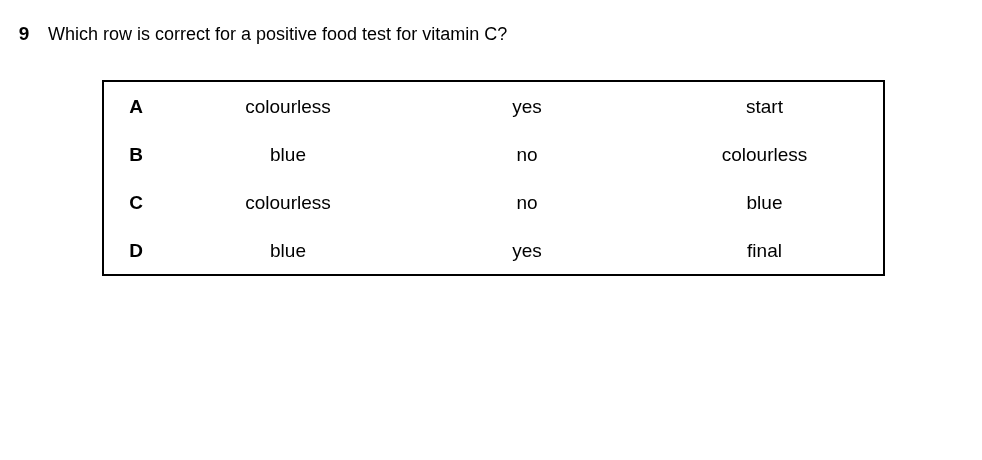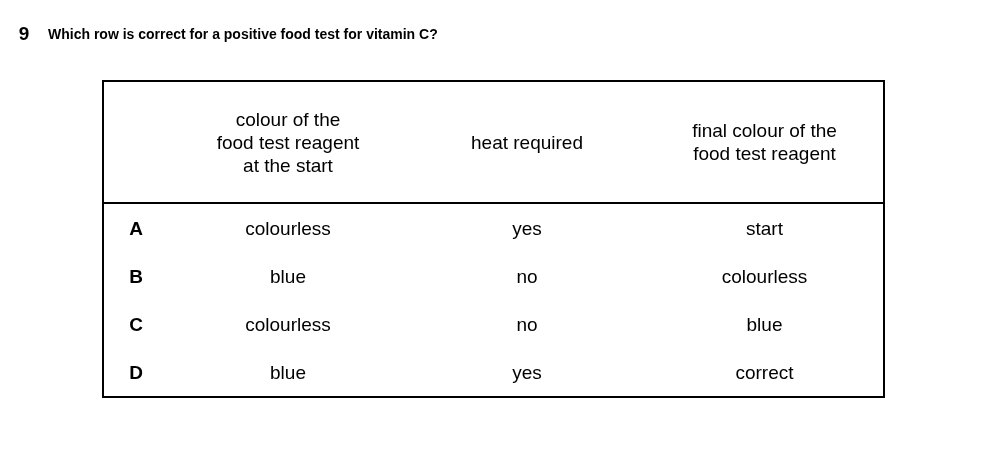--- a/index.html
+++ b/index.html
@@ -29,23 +29,23 @@
   }
   .question-number {
     width: 48px;
     min-width: 48px;
     text-align: center;
     font-weight: bold;
     font-size: 19px;
     line-height: 24px;
   }
   .question-text {
-    font-size: 14px;
+    font-size: 18px;
     line-height: 24px;
-    font-weight: bold;
+    font-weight: normal;
     white-space: nowrap;
   }
   .table-wrap {
     position: absolute;
     left: 102px;
     top: 80px;
   }
   table.answers {
     border-collapse: collapse;
     table-layout: fixed;
@@ -99,33 +99,20 @@
 
   <div class="table-wrap">
     <table class="answers">
       <colgroup>
         <col class="c-label">
         <col class="c-start">
         <col class="c-heat">
         <col class="c-final">
       </colgroup>
       <tbody>
-        <tr class="header-row">
-          <td class="blank-corner vsep-right"></td>
-          <td class="vsep-right">
-            <span class="hdr-line">colour of the</span>
-            <span class="hdr-line">food test reagent</span>
-            <span class="hdr-line">at the start</span>
-          </td>
-          <td class="vsep-right">heat required</td>
-          <td>
-            <span class="hdr-line">final colour of the</span>
-            <span class="hdr-line">food test reagent</span>
-          </td>
-        </tr>
 
         <tr class="data-row">
           <td class="row-label vsep-right">A</td>
           <td class="vsep-right">colourless</td>
           <td class="vsep-right">yes</td>
           <td>start</td>
         </tr>
 
         <tr class="data-row">
           <td class="row-label vsep-right">B</td>
@@ -138,19 +125,19 @@
           <td class="row-label vsep-right">C</td>
           <td class="vsep-right">colourless</td>
           <td class="vsep-right">no</td>
           <td>blue</td>
         </tr>
 
         <tr class="data-row">
           <td class="row-label vsep-right">D</td>
           <td class="vsep-right">blue</td>
           <td class="vsep-right">yes</td>
-          <td>correct</td>
+          <td>final</td>
         </tr>
       </tbody>
     </table>
   </div>
 
 </div>
 
 </body></html>

